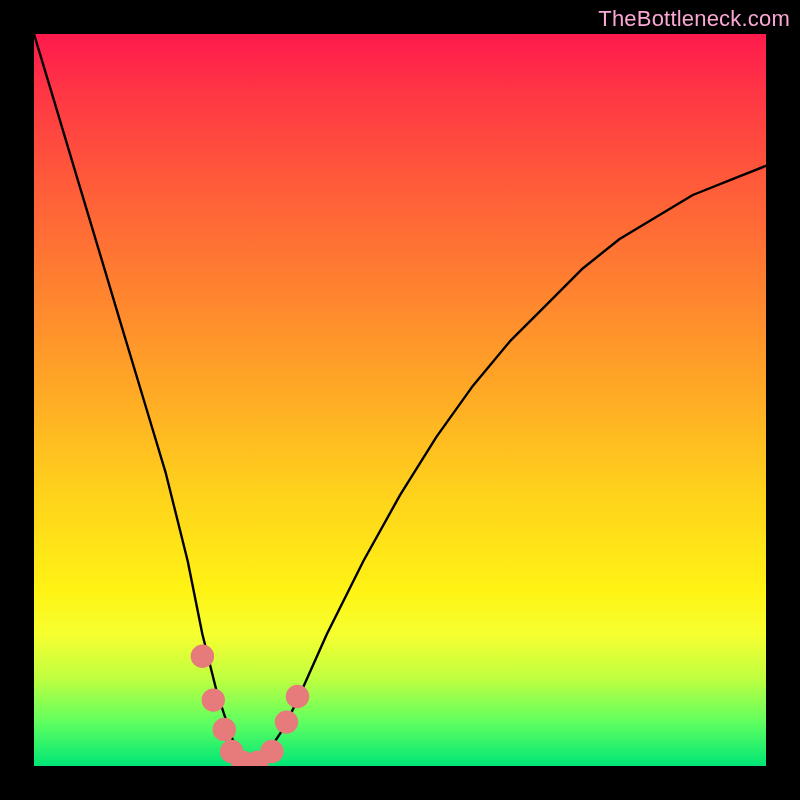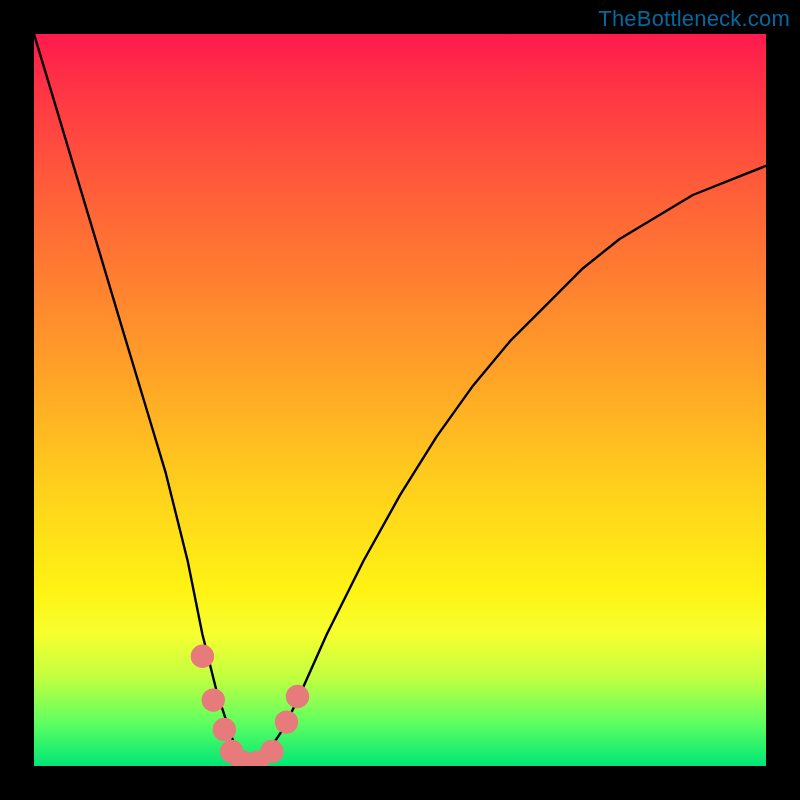--- a/index.html
+++ b/index.html
@@ -35,21 +35,21 @@
       #f6ff30 82%,
       #c0ff40 88%,
       #60ff60 94%,
       #00e676 100%
     );
   }
   .watermark {
     position: absolute;
     top: 6px;
     right: 10px;
-    color: #0369a1;
+    color: #f9a8d4;
     font-size: 22px;
     font-weight: 500;
     letter-spacing: 0.2px;
     user-select: none;
   }
   svg.curve {
     position: absolute;
     left: 0;
     top: 0;
     width: 732px;

